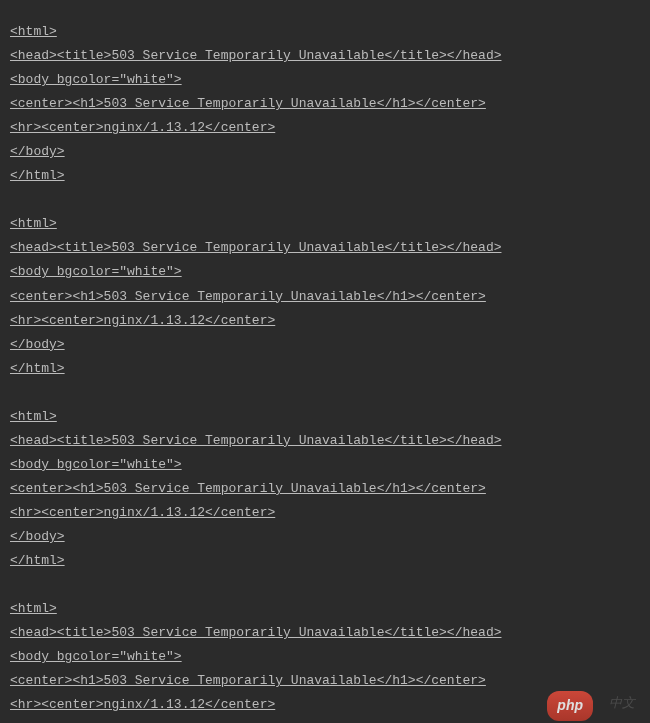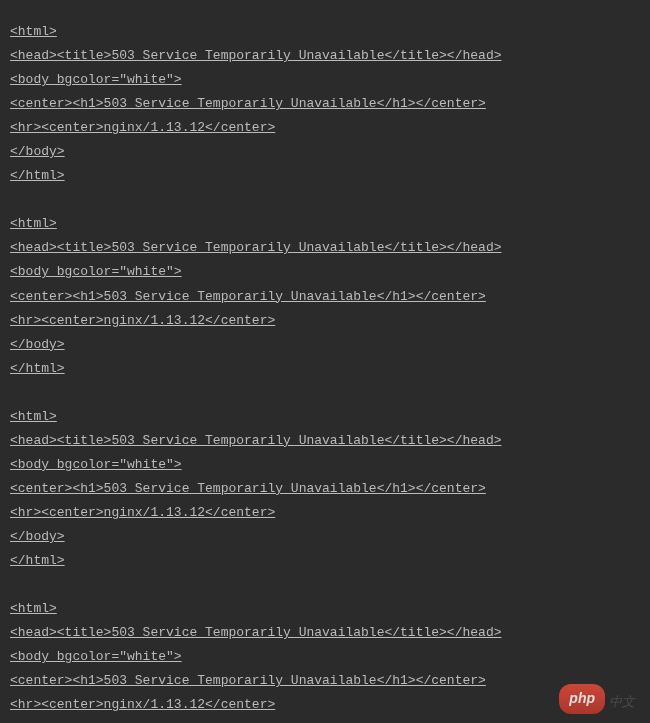--- a/index.html
+++ b/index.html
@@ -18,43 +18,43 @@
       line-height: 1.85;
       position: relative;
       overflow: hidden;
     }
     .code-block {
       white-space: pre-wrap;
       word-break: break-all;
     }
     .watermark {
       position: absolute;
-      bottom: 9px;
+      bottom: 2px;
       right: 15px;
       display: flex;
-      align-items: flex-end;
+      align-items: flex-start;
     }
     .watermark-pill {
       background: #c0392b;
       background: linear-gradient(to bottom, #e74c3c, #c0392b);
       color: white;
       font-family: Arial, sans-serif;
       font-style: italic;
       font-weight: bold;
       font-size: 14px;
       padding: 2px 10px;
       border-radius: 12px;
       opacity: 0.85;
     }
     .watermark-text {
       font-family: Arial, sans-serif;
       font-style: italic;
       color: rgba(200,200,200,0.2);
       font-size: 13px;
-      margin-left: 4px;
+      margin-left: 16px;
     }
     .line {
       display: block;
       text-decoration: underline;
     }
     .blank-line {
       height: 1.85em;
     }
   </style>
 </head>

